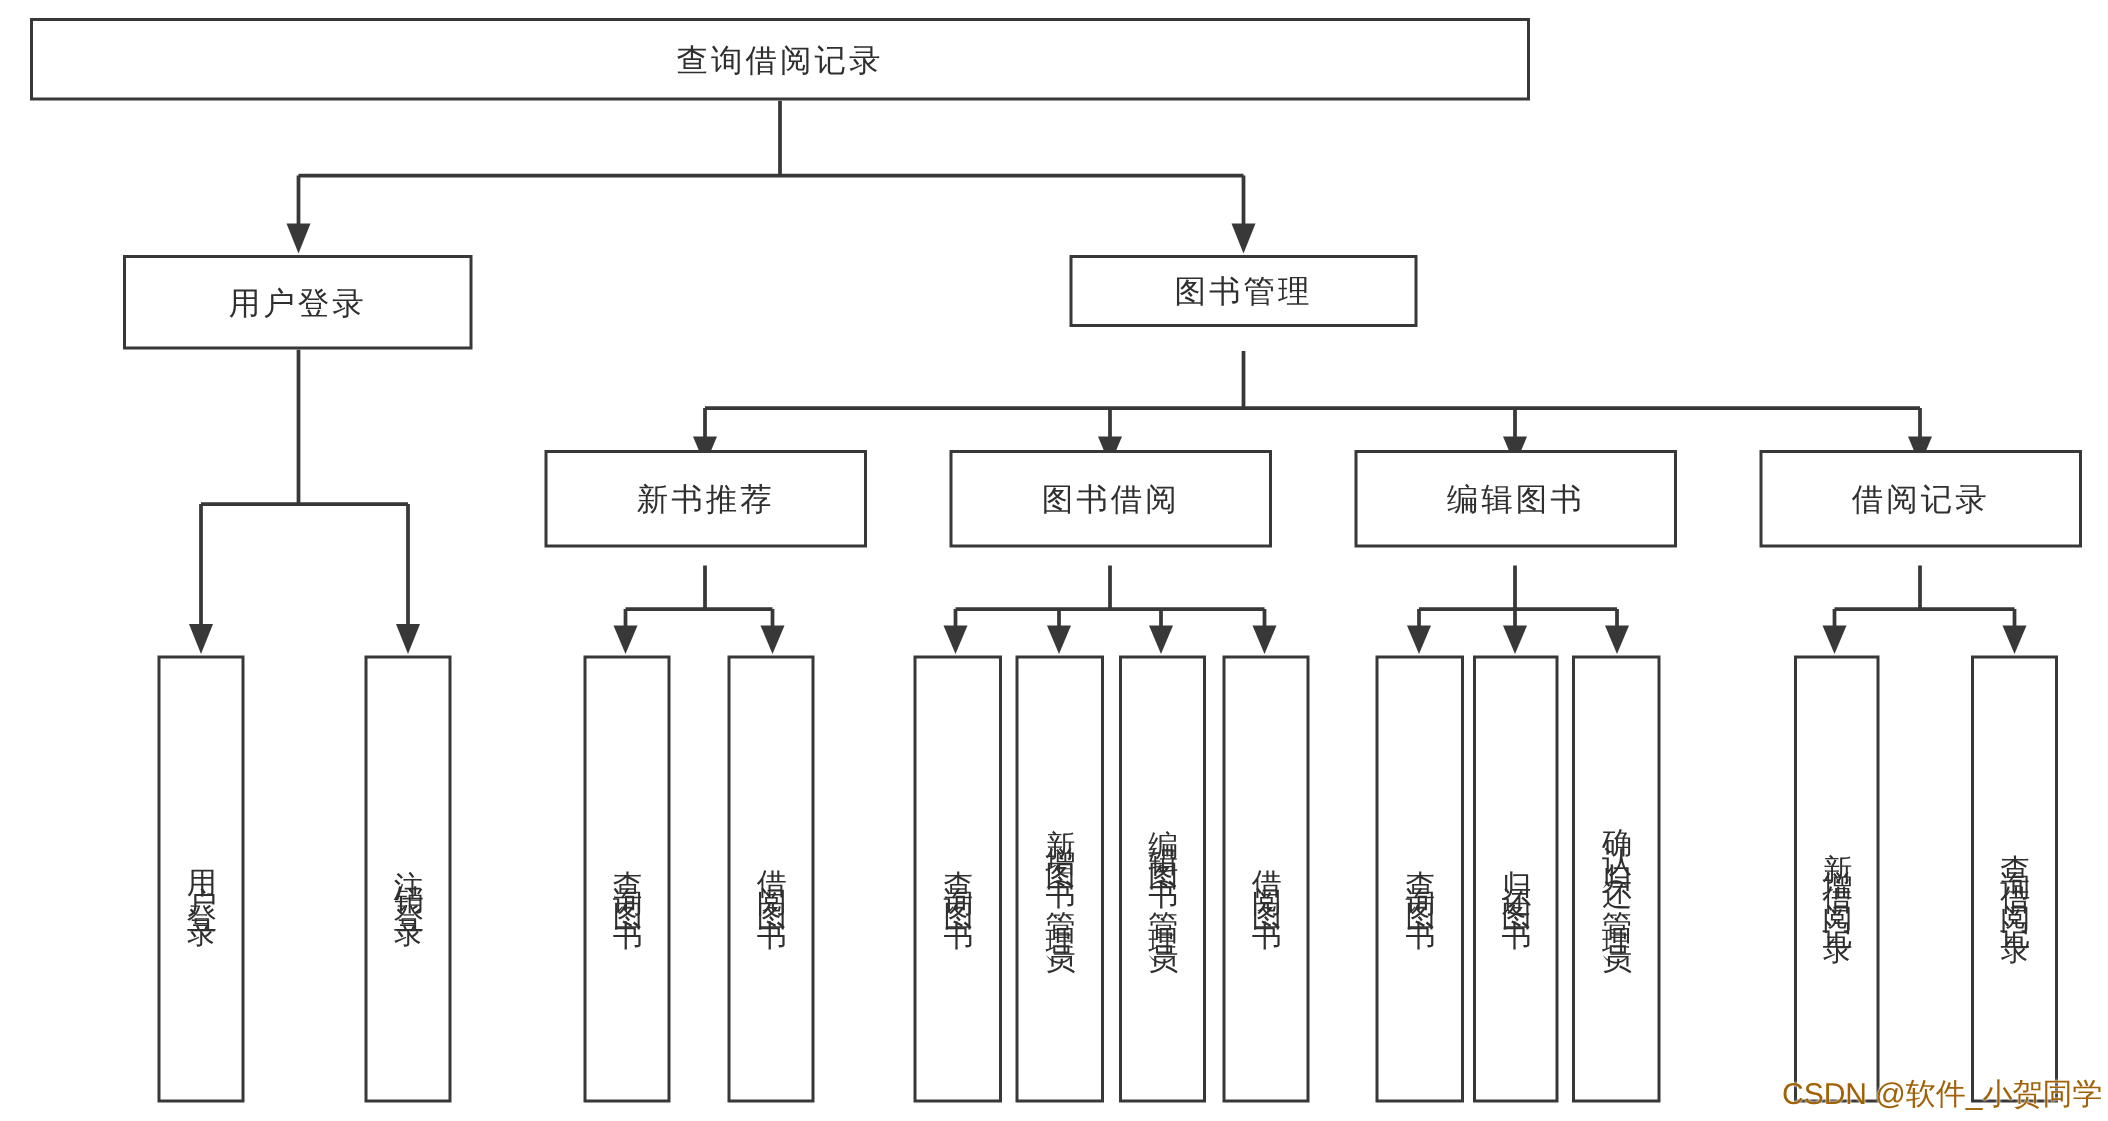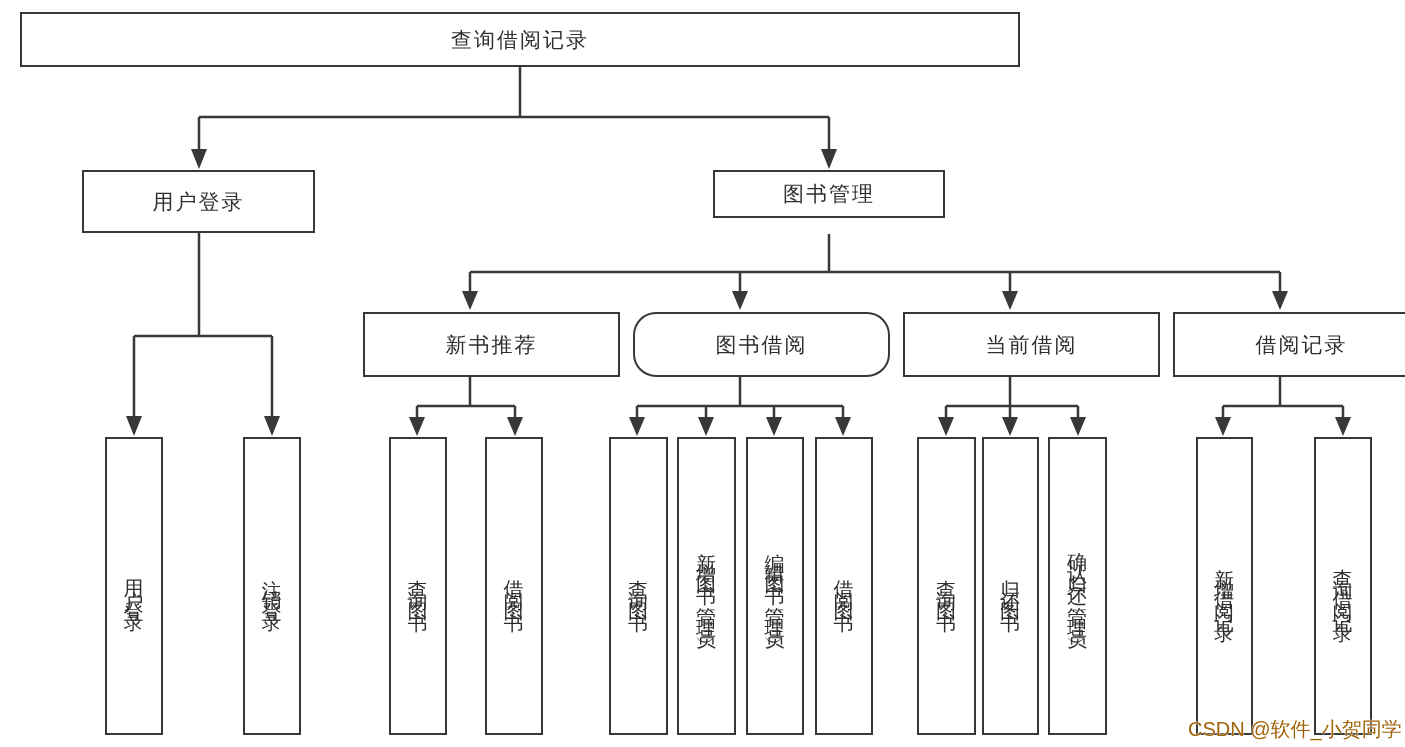--- a/index.html
+++ b/index.html
@@ -9,21 +9,21 @@
   }
   #connectors{position:absolute;left:0;top:0;z-index:1;}
   .node{
     position:absolute;box-sizing:border-box;background:#ffffff;
     border:2.5px solid #383838;display:flex;align-items:center;justify-content:center;
     z-index:2;
   }
   .h-node span{font-size:21px;letter-spacing:2px;white-space:nowrap;}
   .root-node{left:20px;top:12px;width:1000px;height:55px;border-width:2px;}
   .lvl2{top:170px;height:63px;}
-  .lvl3{top:312px;width:257px;height:65px;justify-content:center;}
+  .lvl3{top:300px;width:215px;height:65px;justify-content:center;}
   .leaf{top:437px;width:58px;height:298px;}
   .leaf span{
     writing-mode:vertical-rl;text-orientation:mixed;
     font-size:20px;line-height:1;letter-spacing:11px;
   }
   #watermark{
     position:absolute;left:1188px;top:716px;z-index:3;
     font-size:20px;color:#a16207;white-space:nowrap;
     text-shadow:0 0 2px #ffffff,0 0 1px #ffffff;
   }
@@ -92,25 +92,25 @@
   <div class="node h-node lvl2" style="left:82px;width:233px;">
     <span>用户登录</span>
   </div>
   <div class="node h-node lvl2" style="left:713px;width:232px;height:48px;">
     <span>图书管理</span>
   </div>
 
   <div class="node h-node lvl3" style="left:363px;">
     <span>新书推荐</span>
   </div>
-  <div class="node h-node lvl3" style="left:633px;border-radius:23px;">
+  <div class="node h-node lvl3" style="left:633px;">
     <span>图书借阅</span>
   </div>
   <div class="node h-node lvl3" style="left:903px;">
-    <span>当前借阅</span>
+    <span>编辑图书</span>
   </div>
   <div class="node h-node lvl3" style="left:1173px;">
     <span>借阅记录</span>
   </div>
 
   <div class="node leaf" style="left:105px;">
     <span>用户登录</span>
   </div>
   <div class="node leaf" style="left:243px;">
     <span>注销登录</span>

